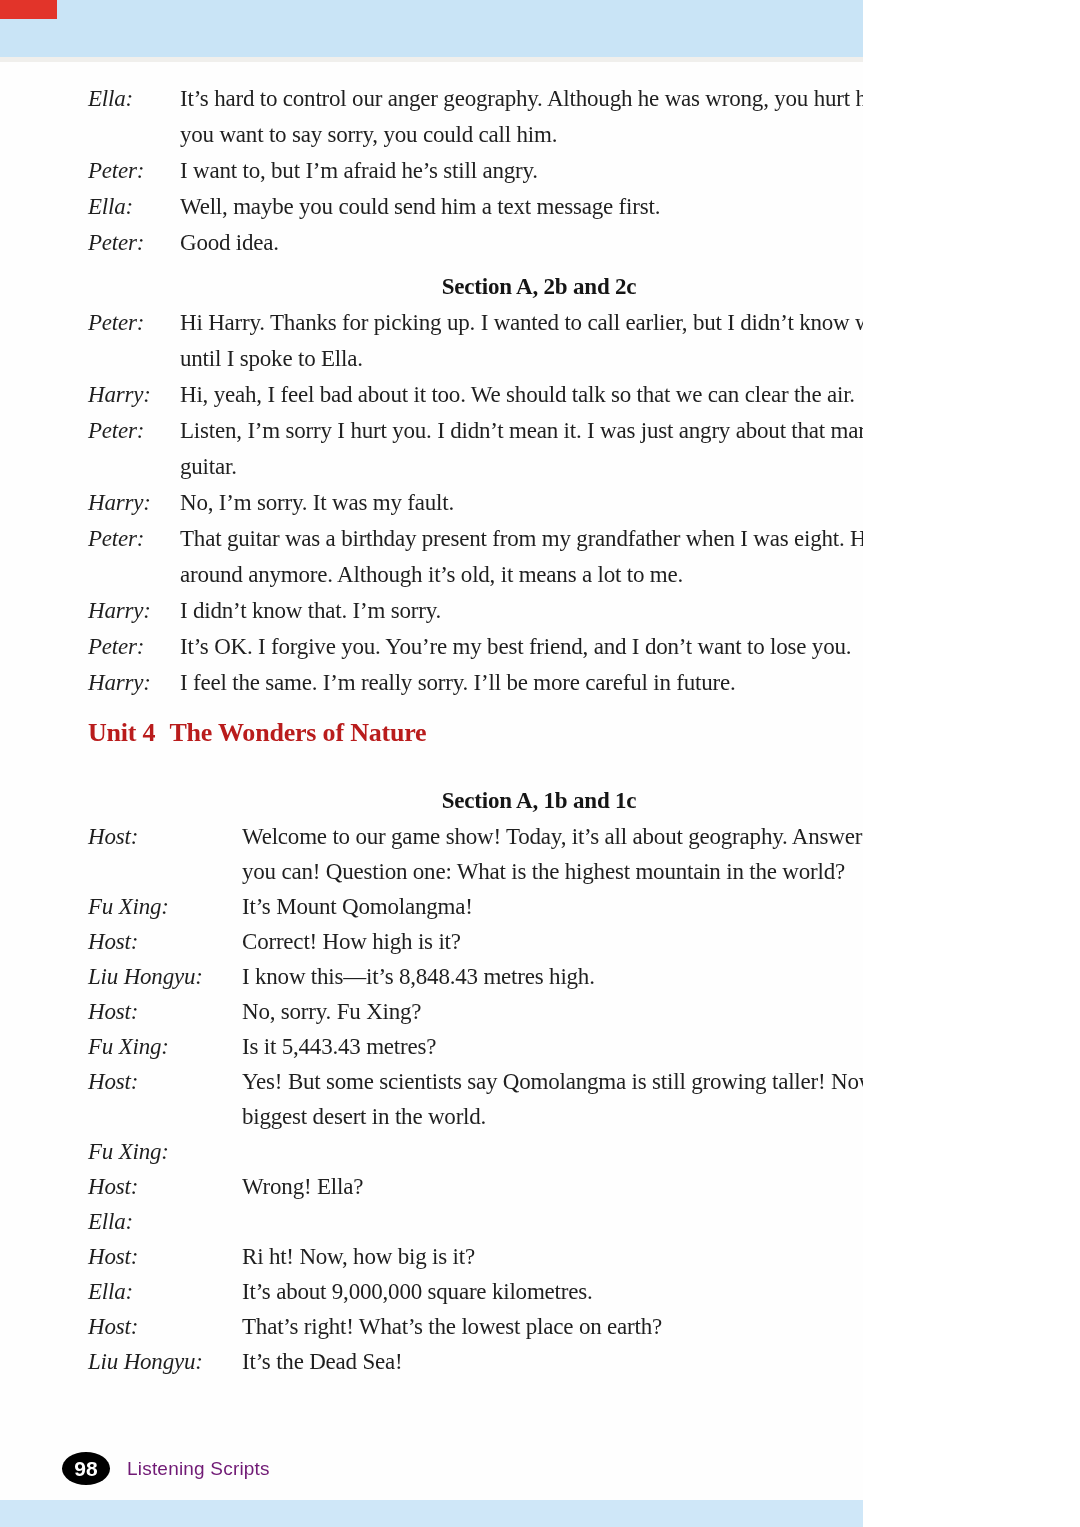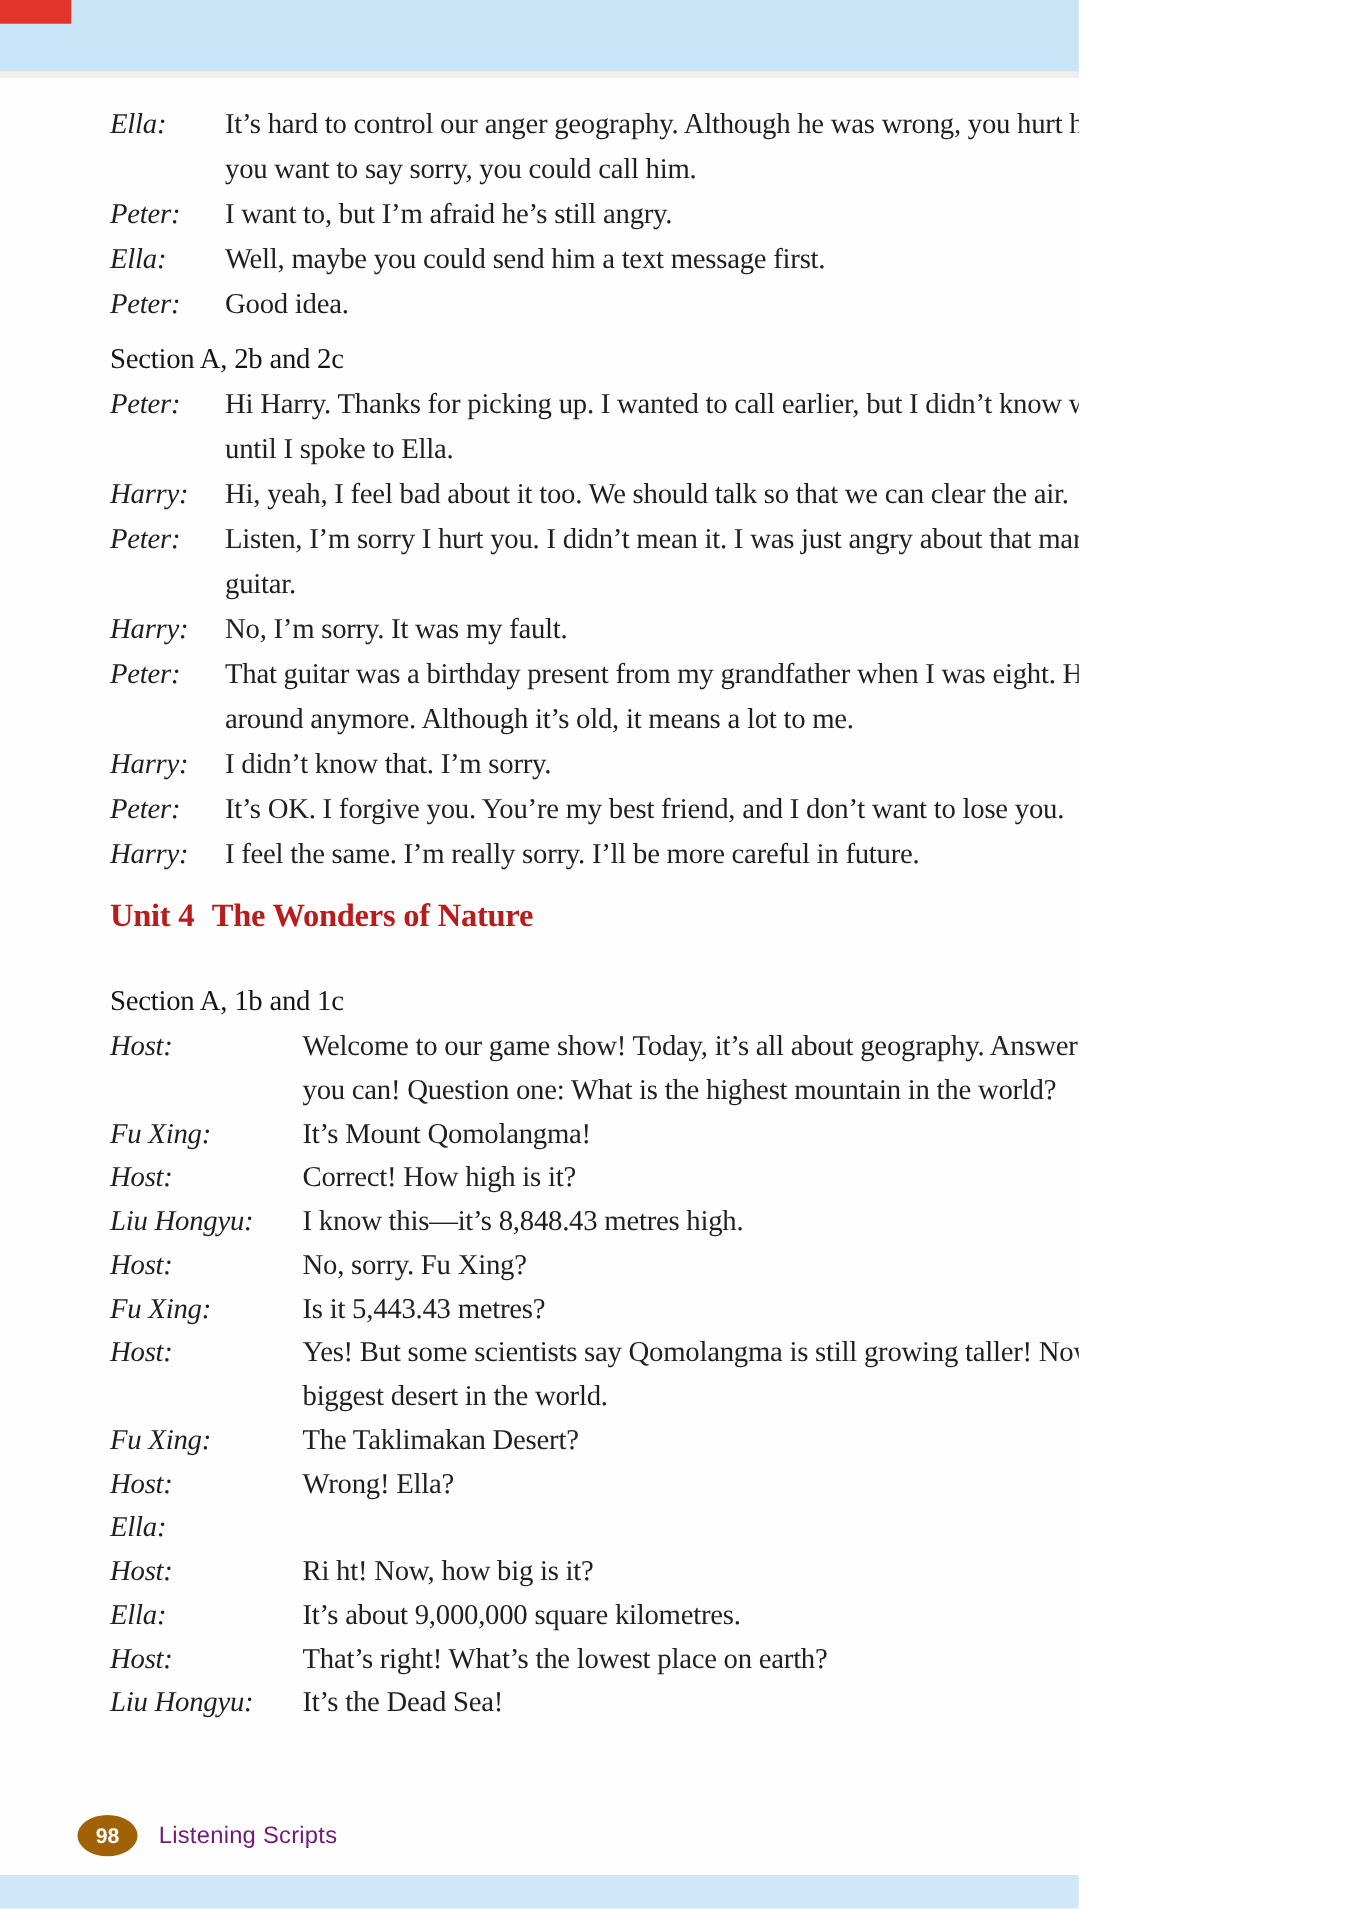--- a/index.html
+++ b/index.html
@@ -35,43 +35,44 @@
   .u4 .drow{line-height:35px;gap:20px;}
   .speaker{
     flex:0 0 auto;
     font-style:italic;
   }
   .u3 .speaker{width:92px;}
   .u4 .speaker{width:134px;}
   .line{flex:1 1 auto;}
   .section-heading{
     margin:8px 0 0 0;
-    font-size:23px;font-weight:normal;
+    font-size:23px;font-weight:bold;
     line-height:36px;
     color:#151515;
+    text-align:center;
   }
   .sh4{margin-top:30px;}
   .unit-heading{
     margin:12px 0 0 0;
     font-size:26px;font-weight:bold;
     line-height:40px;
     color:#b91c1c;
   }
   .unit-heading .unit-num{margin-right:14px;}
   .page-footer{
     position:absolute;left:62px;top:1452px;
     display:flex;align-items:center;gap:17px;
     font-family:"Liberation Sans","DejaVu Sans",sans-serif;
   }
   .badge{
     display:flex;align-items:center;justify-content:center;
     width:48px;height:33px;
-    background:#a16207;
+    background:#000000;
     border-radius:50%;
-    color:#ffffff;font-size:17px;font-weight:bold;
+    color:#ffffff;font-size:21px;font-weight:bold;
   }
   .footer-label{
     color:#701a75;font-size:19px;font-weight:normal;
     letter-spacing:0.2px;
   }
 </style>
 </head>
 <body>
 
 <div class="page">
@@ -170,21 +171,20 @@
           <div class="drow">
             <span class="speaker">Fu Xing:</span>
             <span class="line">Is it 5,443.43 metres?</span>
           </div>
           <div class="drow">
             <span class="speaker">Host:</span>
             <span class="line">Yes! But some scientists say Qomolangma is still growing taller! Now, name the biggest desert in the world.</span>
           </div>
           <div class="drow">
             <span class="speaker">Fu Xing:</span>
-            <span class="line">The Taklimakan Desert?</span>
           </div>
           <div class="drow">
             <span class="speaker">Host:</span>
             <span class="line">Wrong! Ella?</span>
           </div>
           <div class="drow">
             <span class="speaker">Ella:</span>
           </div>
           <div class="drow">
             <span class="speaker">Host:</span>

